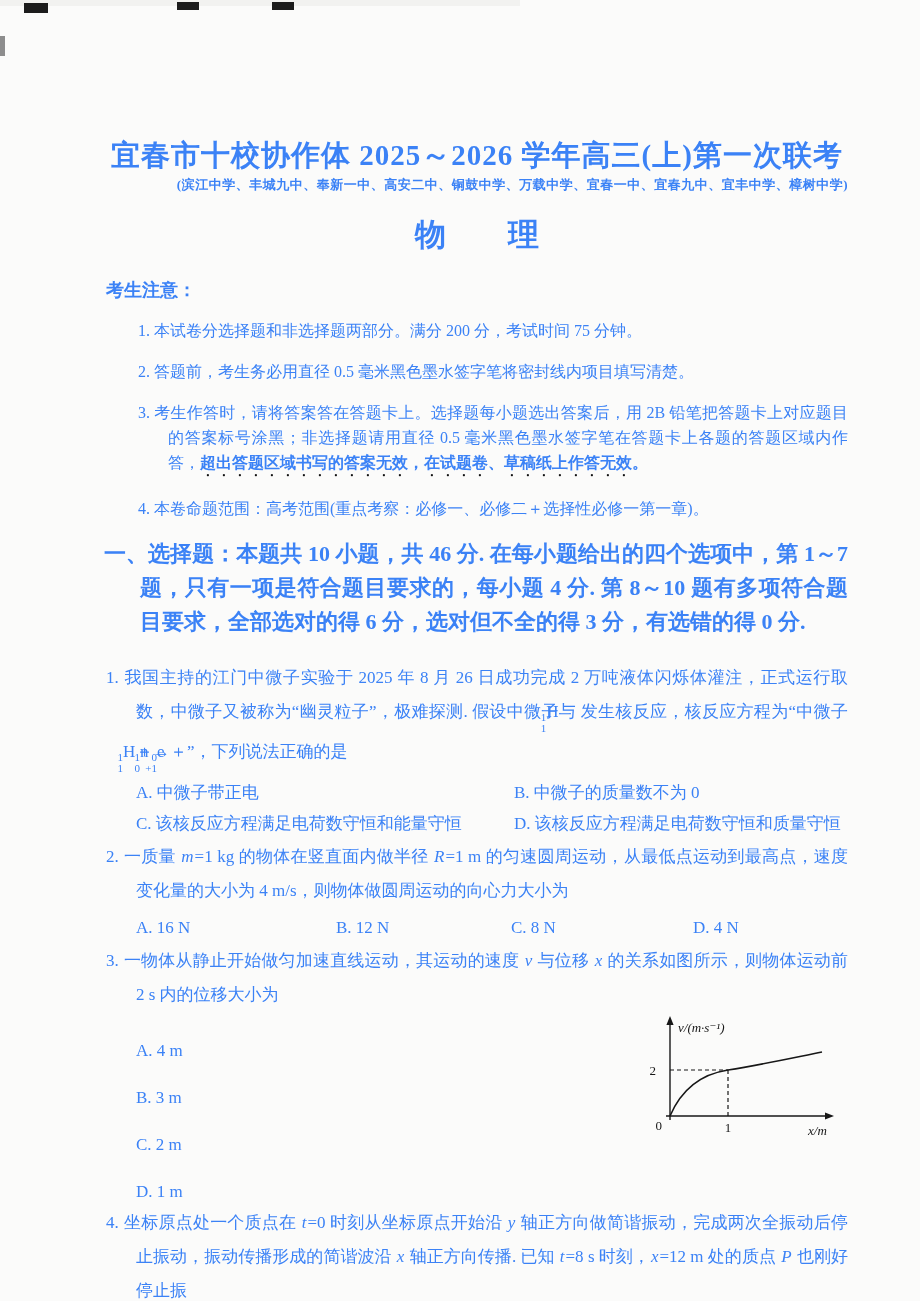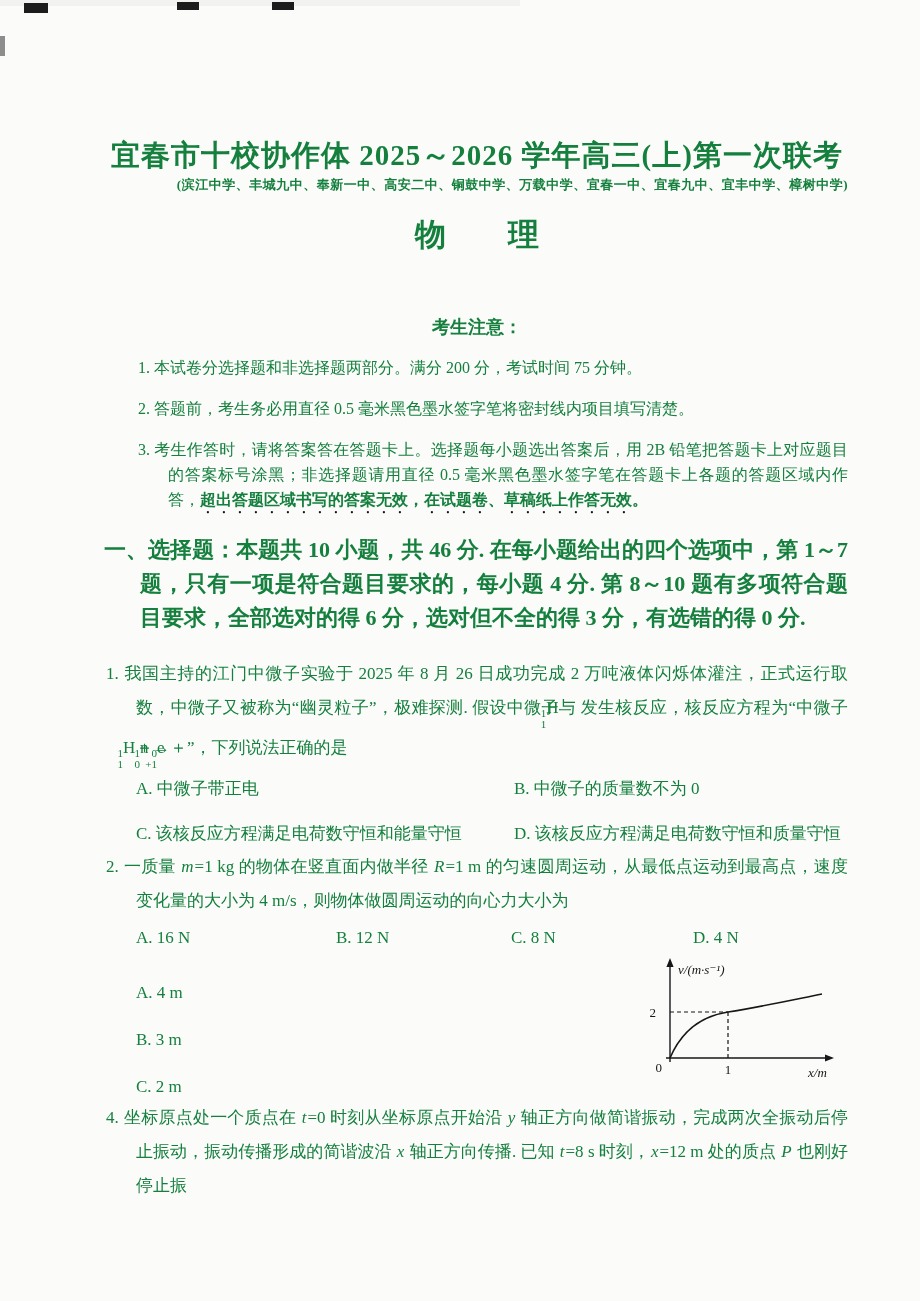--- a/index.html
+++ b/index.html
@@ -1,45 +1,45 @@
 <!DOCTYPE html>
 <html lang="zh"><head>
 <meta charset="utf-8">
 <style>
   html,body{margin:0;padding:0;background:#fbfbfa;}
   .page{position:relative;width:920px;height:1301px;background:#fbfbfa;overflow:hidden;
-        font-family:"Liberation Serif","DejaVu Serif",serif;color:#15803d;}
+        font-family:"Liberation Serif","DejaVu Serif",serif;color:#3b82f6;}
   .scan-band{position:absolute;top:0;left:0;width:520px;height:6px;background:#f2f2f0;}
   .reg-mark{position:absolute;background:#1c1c1c;}
   .reg-mark.m1{left:24px;top:3px;width:24px;height:10px;}
   .reg-mark.m2{left:177px;top:2px;width:22px;height:8px;}
   .reg-mark.m3{left:272px;top:2px;width:22px;height:8px;}
   .edge-tick{position:absolute;left:0;top:36px;width:5px;height:20px;background:#8d8d8d;}
   .content{margin:0 72px 0 106px;width:742px;}
   .title{margin:136px 0 0;text-align:center;font-size:29px;font-weight:700;letter-spacing:1px;white-space:nowrap;}
   .schools{text-align:right;font-size:13px;font-weight:700;letter-spacing:.5px;}
   .subject{margin-top:20px;text-align:center;font-size:31px;font-weight:700;}
-  .notice-head{margin-top:59px;font-size:18px;font-weight:700;text-align:center;}
+  .notice-head{margin-top:22px;font-size:18px;font-weight:700;}
   .notice{margin-top:6px;}
   .note{font-size:16px;line-height:25px;text-align:justify;padding-left:62px;text-indent:-30px;}
   .note .no{padding-right:4px;}
   .em-dot{font-weight:700;
     -webkit-text-emphasis:filled dot #111;-webkit-text-emphasis-position:under right;
     text-emphasis:filled dot #111;text-emphasis-position:under right;}
   .section{margin-top:14px;font-size:22px;font-weight:700;line-height:34px;text-align:justify;
            padding-left:34px;text-indent:-36px;}
   .q{margin-top:4px;}
   .stem{font-size:17px;line-height:34px;text-align:justify;padding-left:30px;text-indent:-30px;margin:0;}
   .qno{padding-right:5px;}
   .var{font-style:italic;padding:0 1px;}
   .nuclide{display:inline-block;white-space:nowrap;}
   .nuclide .ss{display:inline-flex;flex-direction:column;vertical-align:-0.35em;
                font-size:11px;line-height:1.05;text-align:right;}
   .opts{padding-left:30px;font-size:17px;}
-  .grid2{display:grid;grid-template-columns:378px 1fr;row-gap:20px;margin-top:5px;line-height:25px;}
+  .grid2{display:grid;grid-template-columns:378px 1fr;row-gap:6px;margin-top:5px;line-height:25px;}
   .grid4{display:grid;grid-template-columns:200px 175px 182px 1fr;margin-top:7px;line-height:25px;}
   .q3row{display:flex;align-items:flex-start;}
   .q3row .opts{flex:0 0 330px;margin-top:2px;}
   .stack .opt{display:block;margin-top:26px;line-height:21px;}
   .figwrap{margin-left:auto;margin-right:4px;margin-top:-4px;}
   .fig text{font-size:13px;fill:#171717;}
   .fig .axis-label{font-style:italic;}
 </style>
 </head>
 <body>
@@ -55,20 +55,21 @@
 
     <h1 class="title">宜春市十校协作体 2025～2026 学年高三(上)第一次联考</h1>
     <div class="schools">(滨江中学、丰城九中、奉新一中、高安二中、铜鼓中学、万载中学、宜春一中、宜春九中、宜丰中学、樟树中学)</div>
     <div class="subject">物　　理</div>
 
     <div class="notice-head">考生注意：</div>
     <div class="notice">
       <p class="note"><span class="no">1.</span><span>本试卷分选择题和非选择题两部分。满分 200 分，考试时间 75 分钟。</span></p>
       <p class="note"><span class="no">2.</span><span>答题前，考生务必用直径 0.5 毫米黑色墨水签字笔将密封线内项目填写清楚。</span></p>
       <p class="note"><span class="no">3.</span><span>考生作答时，请将答案答在答题卡上。选择题每小题选出答案后，用 2B 铅笔把答题卡上对应题目的答案标号涂黑；非选择题请用直径 0.5 毫米黑色墨水签字笔在答题卡上各题的答题区域内作答，<span class="em-dot">超出答题区域书写的答案无效，在试题卷、草稿纸上作答无效。</span></span></p>
+      <p class="note"><span class="no">4.</span><span>本卷命题范围：高考范围(重点考察：必修一、必修二＋选择性必修一第一章)。</span></p>
     </div>
 
     <p class="section">一、选择题：本题共 10 小题，共 46 分. 在每小题给出的四个选项中，第 1～7 题，只有一项是符合题目要求的，每小题 4 分. 第 8～10 题有多项符合题目要求，全部选对的得 6 分，选对但不全的得 3 分，有选错的得 0 分.</p>
 
     <div class="q">
       <p class="stem"><span class="qno">1.</span><span>我国主持的江门中微子实验于 2025 年 8 月 26 日成功完成 2 万吨液体闪烁体灌注，正式运行取数，中微子又被称为“幽灵粒子”，极难探测. 假设中微子与<span class="nuclide"><span class="ss">
                 <span class="sup">1</span>
                 <span class="sub">1</span>
               </span><span class="sym">H</span></span> 发生核反应，核反应方程为“中微子＋<span class="nuclide"><span class="ss">
                 <span class="sup">1</span>
@@ -92,25 +93,27 @@
       <p class="stem"><span class="qno">2.</span><span>一质量 <span class="var">m</span>=1 kg 的物体在竖直面内做半径 <span class="var">R</span>=1 m 的匀速圆周运动，从最低点运动到最高点，速度变化量的大小为 4 m/s，则物体做圆周运动的向心力大小为</span></p>
       <div class="opts grid4">
         <span class="opt">A. 16 N</span>
         <span class="opt">B. 12 N</span>
         <span class="opt">C. 8 N</span>
         <span class="opt">D. 4 N</span>
       </div>
     </div>
 
     <div class="q">
+      <p class="stem"><span class="qno">3.</span><span>一物体从静止开始做匀加速直线运动，其运动的速度 <span class="var">v</span> 与位移 <span class="var">x</span> 的关系如图所示，则物体运动前 2 s 内的位移大小为</span></p>
       <div class="q3row">
         <div class="opts stack">
           <span class="opt">A. 4 m</span>
           <span class="opt">B. 3 m</span>
           <span class="opt">C. 2 m</span>
+          <span class="opt">D. 1 m</span>
         </div>
         <div class="figwrap">
           <svg class="fig" width="212" height="132" viewBox="0 0 212 132">
 
             <line x1="38" y1="112" x2="38" y2="14" stroke="#171717" stroke-width="1.4"></line>
             <polygon points="38,8 34.4,17 41.6,17" fill="#171717"></polygon>
             <line x1="34" y1="108" x2="196" y2="108" stroke="#171717" stroke-width="1.4"></line>
             <polygon points="202,108 193,104.4 193,111.6" fill="#171717"></polygon>
 
             <line x1="38" y1="62" x2="96" y2="62" stroke="#171717" stroke-width="1.2" stroke-dasharray="4 3"></line>

